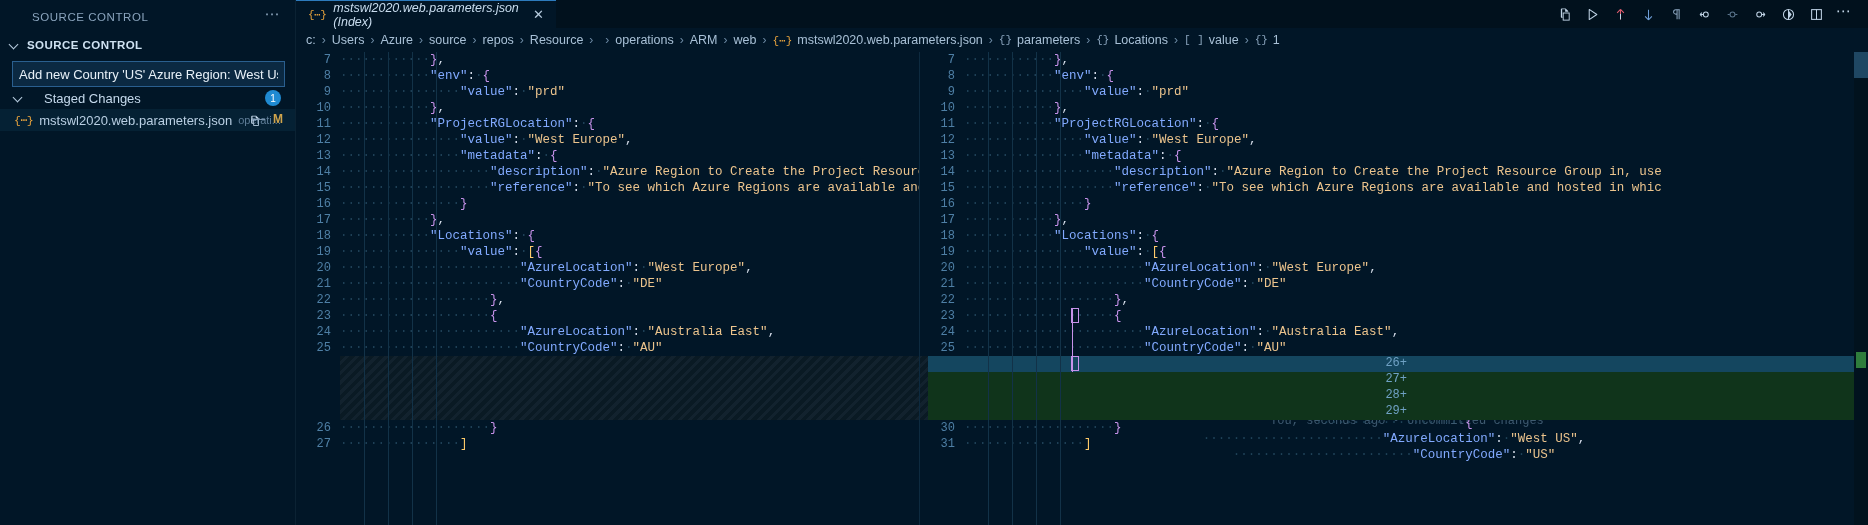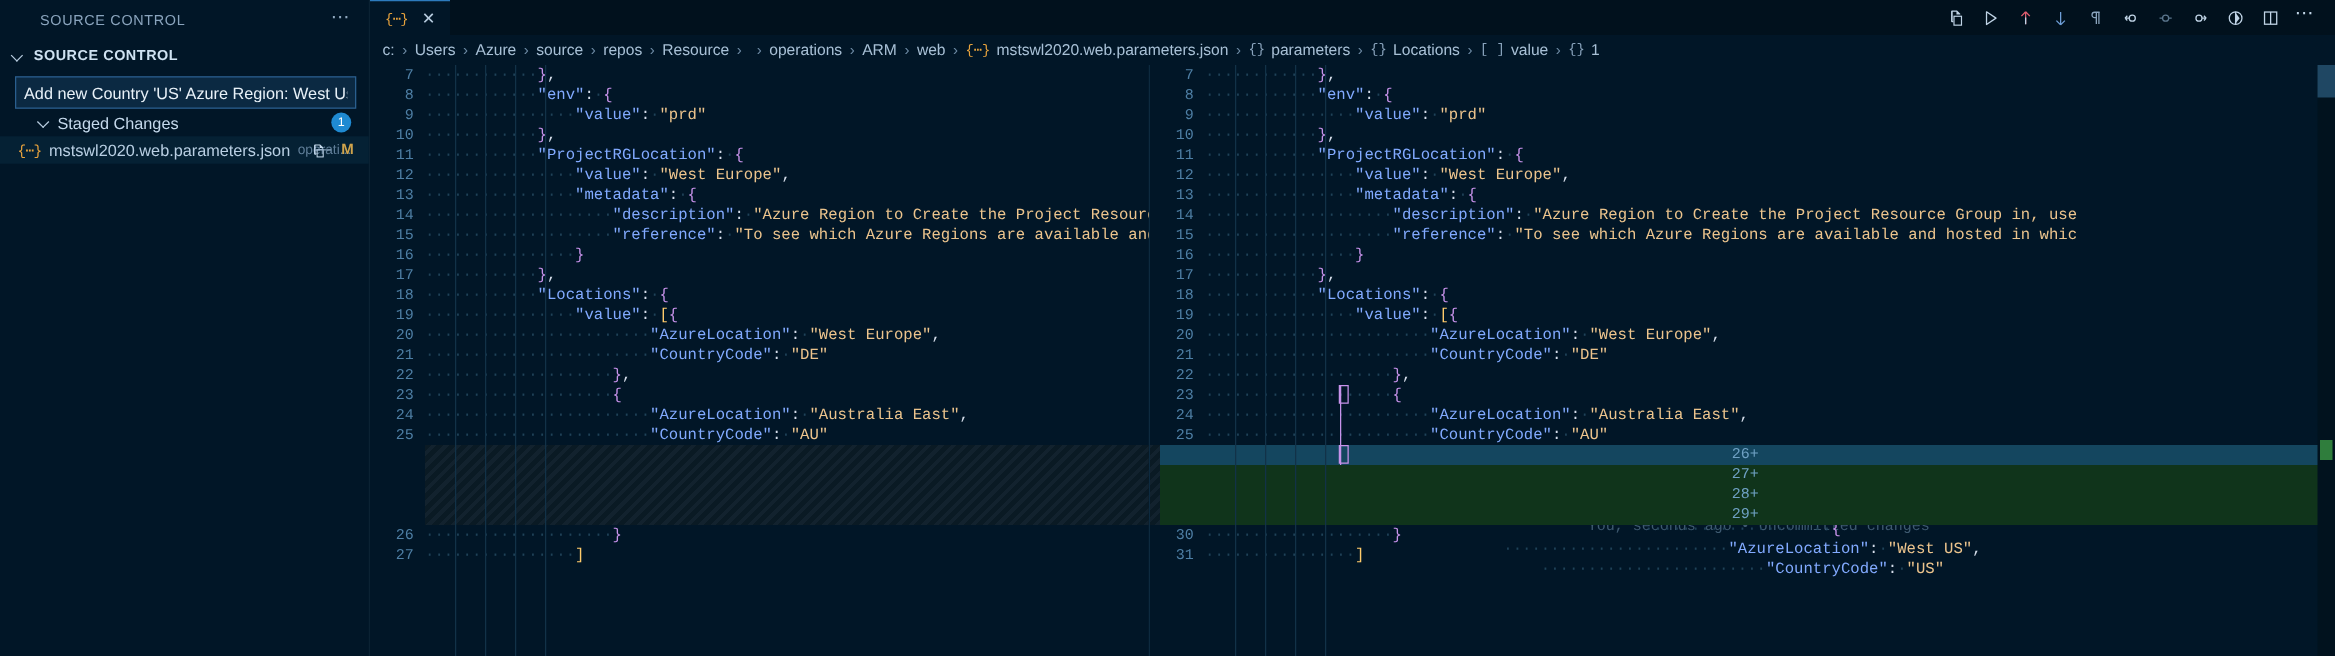--- a/index.html
+++ b/index.html
@@ -52,22 +52,22 @@
     margin: 4px 10px 0 12px; height: 26px;
     background: #0b2942; border: 1px solid #2a5f8f;
     display: flex; align-items: center; padding: 0 6px;
   }
   #commit-input {
     width: 100%; background: transparent; border: none; outline: none;
     color: #e8f1f8; font-size: 13px; font-family: "Liberation Sans", sans-serif;
   }
 
   .sb-group {
-    height: 22px; display: flex; align-items: center; gap: 3px;
-    padding-left: 27px; cursor: pointer; position: relative;
+    height: 22px; display: flex; align-items: center; gap: 18px;
+    padding-left: 10px; cursor: pointer; position: relative;
   }
   .sb-group .lbl { font-size: 13px; color: #c5d9ec; }
   .badge {
     position: absolute; right: 14px; top: 3px;
     min-width: 16px; height: 16px; border-radius: 8px;
     background: #1f8ad2; color: #ffffff; font-size: 10px;
     display: flex; align-items: center; justify-content: center;
     padding: 0 4px; font-family: "Liberation Sans", sans-serif;
   }
 
@@ -231,20 +231,21 @@
     <span class="mstat">M</span>
   </div>
 
 </div>
 
 <div id="editor">
 
   <div id="tabsrow">
     <div class="tab">
       <span class="jsonicon">{⋯}</span>
+      <span>mstswl2020.web.parameters.json (Index)</span>
       <span class="x">✕</span>
     </div>
 
     <div id="tabactions">
       <div class="tbtn">
         <svg width="15" height="15" viewBox="0 0 16 16">
           <path d="M5 1.5h4.2L12 4.3v.7h-1V5H8.7V2.5H5.5v8H6v1H5a.9.9 0 0 1-.9-.9V2.4A.9.9 0 0 1 5 1.5z" fill="#c0d4e6"></path>
           <rect x="6.6" y="6.4" width="6.4" height="7.6" fill="none" stroke="#c0d4e6" stroke-width="1"></rect>
         </svg>
       </div>

